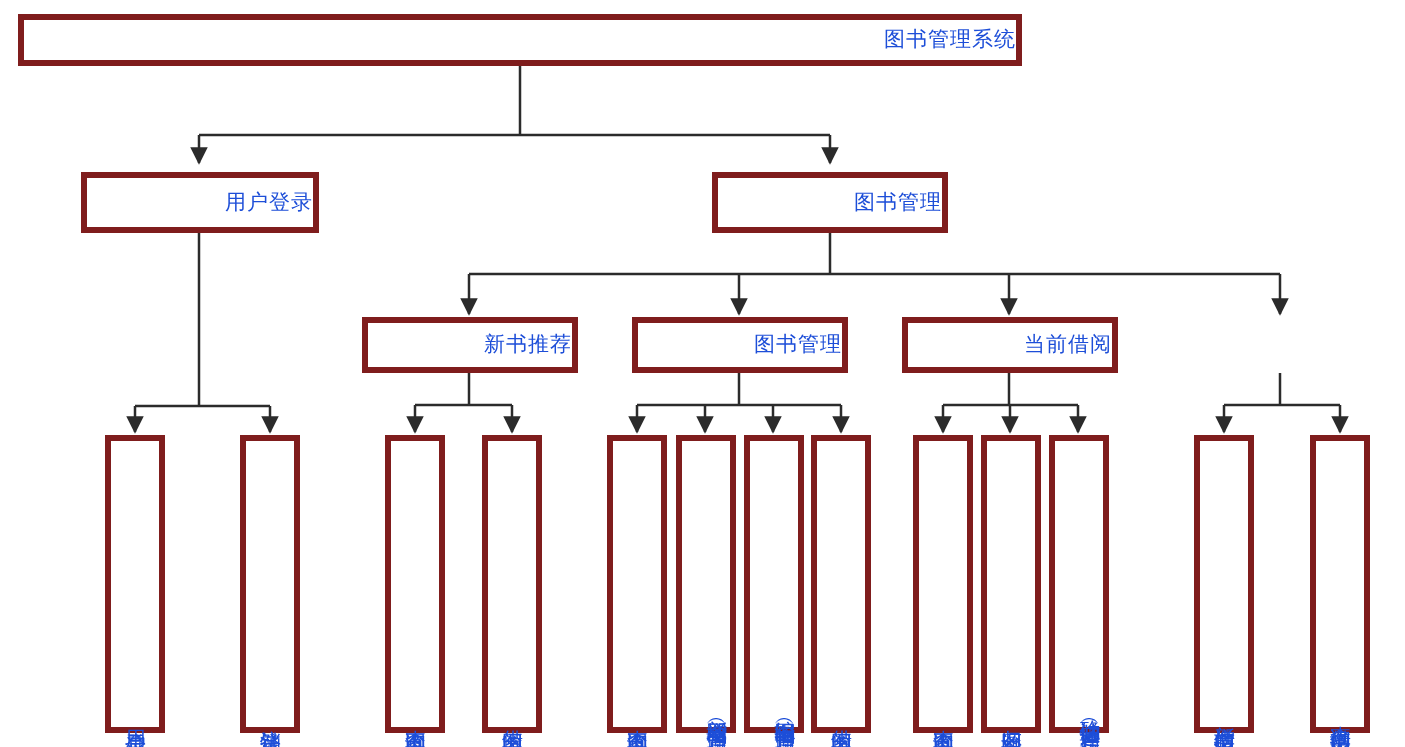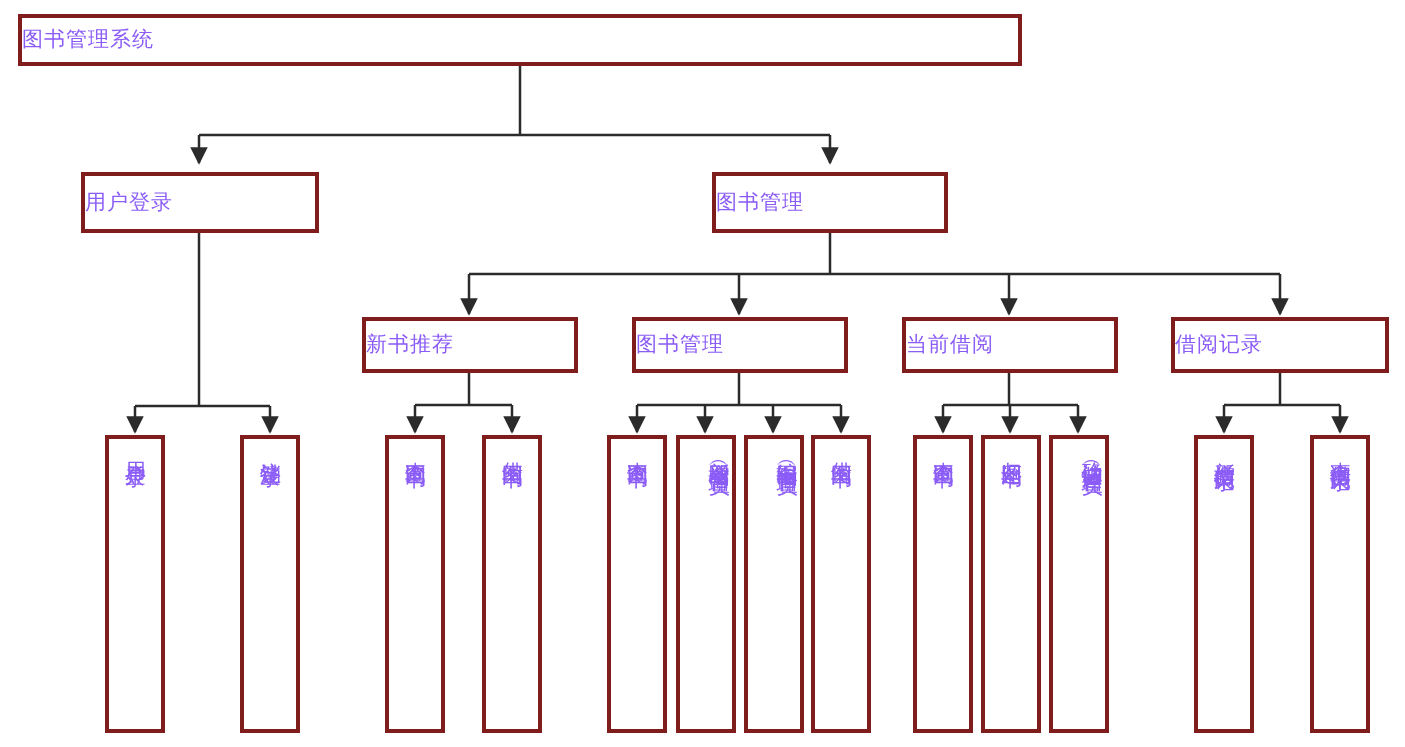--- a/index.html
+++ b/index.html
@@ -21,26 +21,26 @@
   #diagram-svg {
     position: absolute;
     top: 0;
     left: 0;
     width: 1405px;
     height: 747px;
   }
   .node-box {
     position: absolute;
     box-sizing: border-box;
-    border: 4px solid #7f1d1d;
+    border: 6px solid #7f1d1d;
     background: #ffffff;
     display: flex;
     align-items: center;
-    justify-content: flex-start;
-    color: #8b5cf6;
+    justify-content: flex-end;
+    color: #1d4ed8;
   }
   .node-box.horizontal {
     font-size: 21px;
     line-height: 1.2;
     letter-spacing: 1px;
   }
   .node-box.vertical {
     writing-mode: vertical-rl;
     text-orientation: upright;
     font-size: 21px;
@@ -139,23 +139,20 @@
   </div>
 
   <div class="node-box horizontal" style="left:632px; top:317px; width:216px; height:56px;">
     <span class="node-label">图书管理</span>
   </div>
 
   <div class="node-box horizontal" style="left:902px; top:317px; width:216px; height:56px;">
     <span class="node-label">当前借阅</span>
   </div>
 
-  <div class="node-box horizontal" style="left:1171px; top:317px; width:218px; height:56px;">
-    <span class="node-label">借阅记录</span>
-  </div>
 
   <div class="node-box vertical" style="left:105px; top:435px; width:60px; height:298px;">
     <span class="node-label">用户登录</span>
   </div>
 
   <div class="node-box vertical" style="left:240px; top:435px; width:60px; height:298px;">
     <span class="node-label">注销登录</span>
   </div>
 
   <div class="node-box vertical" style="left:385px; top:435px; width:60px; height:298px;">

